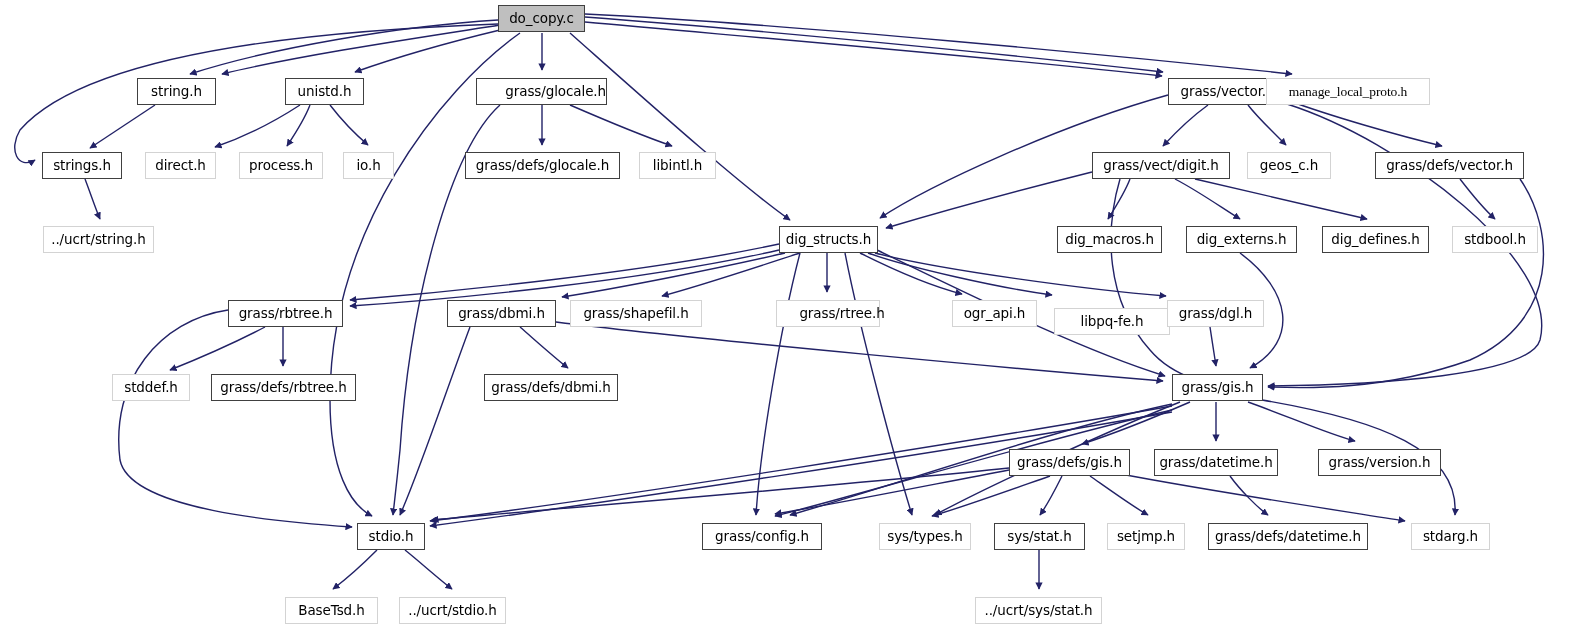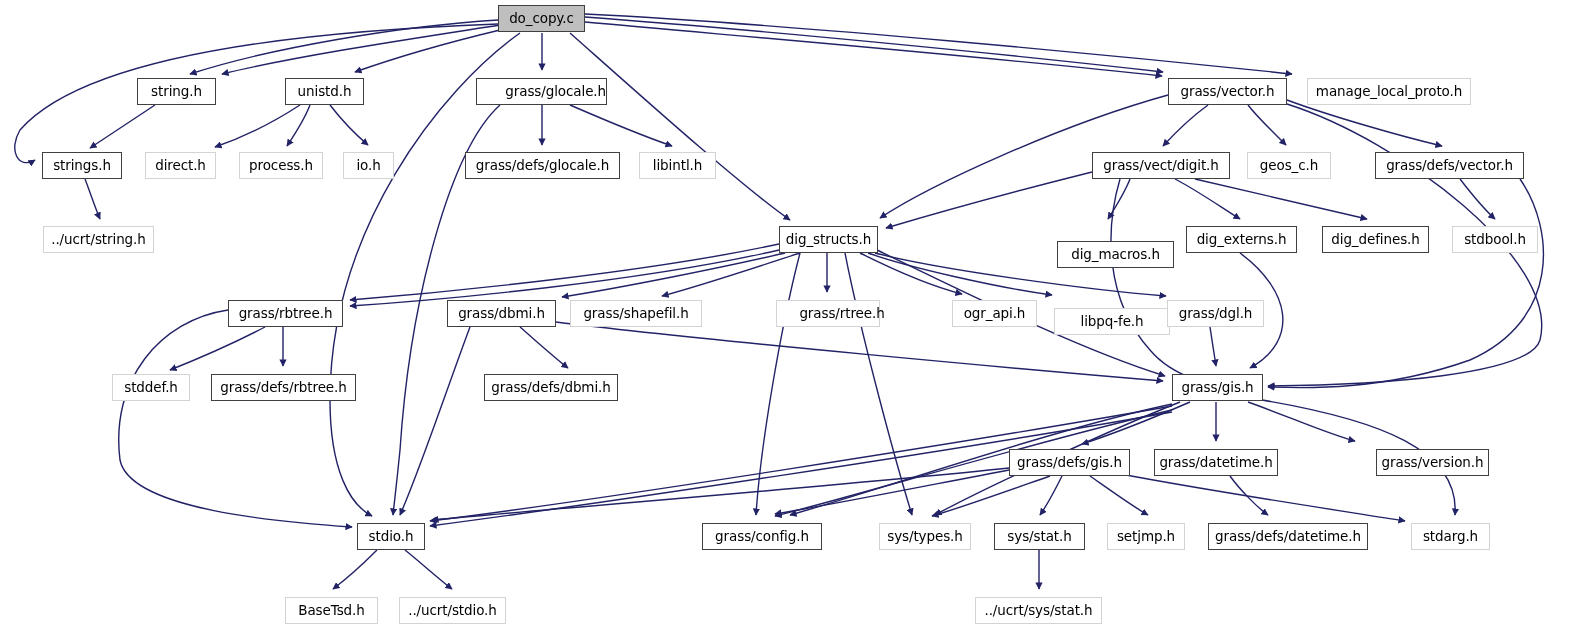--- a/index.html
+++ b/index.html
@@ -119,21 +119,21 @@
       </div>
       <div class="node solid" style="left: 285px; top: 78px; width: 79px;">
         <span>unistd.h</span>
       </div>
       <div class="node solid" style="left: 476px; top: 78px; width: 131px; justify-content: flex-end;">
         <span>grass/glocale.h</span>
       </div>
       <div class="node solid" style="left: 1168px; top: 78px; width: 119px;">
         <span>grass/vector.h</span>
       </div>
-      <div class="node faint" style="left: 1307px; top: 78px; width: 164px;">
+      <div class="node faint" style="left: 1266px; top: 78px; width: 164px; font-family: Liberation Serif, serif;">
         <span>manage_local_proto.h</span>
       </div>
       <div class="node solid" style="left: 42px; top: 152px; width: 80px;">
         <span>strings.h</span>
       </div>
       <div class="node faint" style="left: 145px; top: 152px; width: 71px;">
         <span>direct.h</span>
       </div>
       <div class="node faint" style="left: 239px; top: 152px; width: 84px;">
         <span>process.h</span>
@@ -155,21 +155,21 @@
       </div>
       <div class="node solid" style="left: 1375px; top: 152px; width: 149px;">
         <span>grass/defs/vector.h</span>
       </div>
       <div class="node faint" style="left: 43px; top: 226px; width: 111px;">
         <span>../ucrt/string.h</span>
       </div>
       <div class="node solid" style="left: 779px; top: 226px; width: 99px;">
         <span>dig_structs.h</span>
       </div>
-      <div class="node solid" style="left: 1057px; top: 226px; width: 117px; margin-top: 15px;">
+      <div class="node solid" style="left: 1057px; top: 226px; width: 105px;">
         <span>dig_macros.h</span>
       </div>
       <div class="node solid" style="left: 1186px; top: 226px; width: 111px;">
         <span>dig_externs.h</span>
       </div>
       <div class="node solid" style="left: 1322px; top: 226px; width: 107px;">
         <span>dig_defines.h</span>
       </div>
       <div class="node faint" style="left: 1452px; top: 226px; width: 86px;">
         <span>stdbool.h</span>
@@ -206,21 +206,21 @@
       </div>
       <div class="node solid" style="left: 1172px; top: 374px; width: 91px;">
         <span>grass/gis.h</span>
       </div>
       <div class="node solid" style="left: 1009px; top: 449px; width: 121px;">
         <span>grass/defs/gis.h</span>
       </div>
       <div class="node solid" style="left: 1154px; top: 449px; width: 124px;">
         <span>grass/datetime.h</span>
       </div>
-      <div class="node solid" style="left: 1376px; top: 449px; width: 113px;">
+      <div class="node solid" style="left: 1318px; top: 449px; width: 123px;">
         <span>grass/version.h</span>
       </div>
       <div class="node solid" style="left: 357px; top: 523px; width: 68px;">
         <span>stdio.h</span>
       </div>
       <div class="node solid" style="left: 702px; top: 523px; width: 120px;">
         <span>grass/config.h</span>
       </div>
       <div class="node faint" style="left: 879px; top: 523px; width: 92px;">
         <span>sys/types.h</span>

